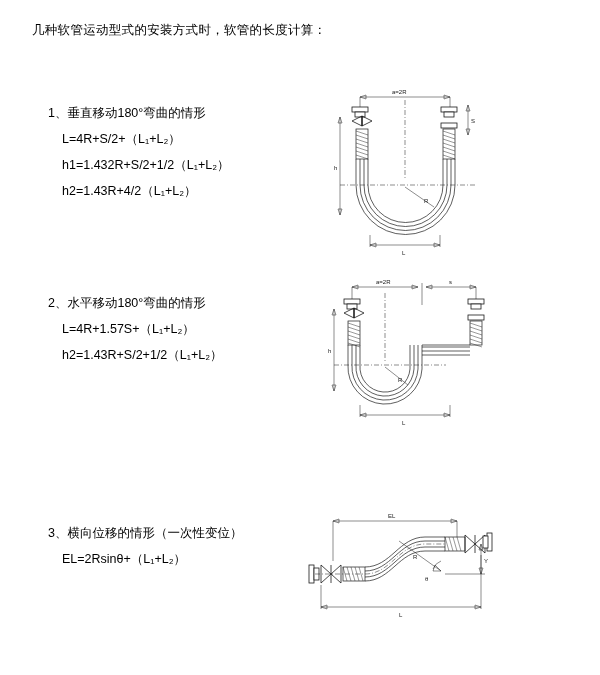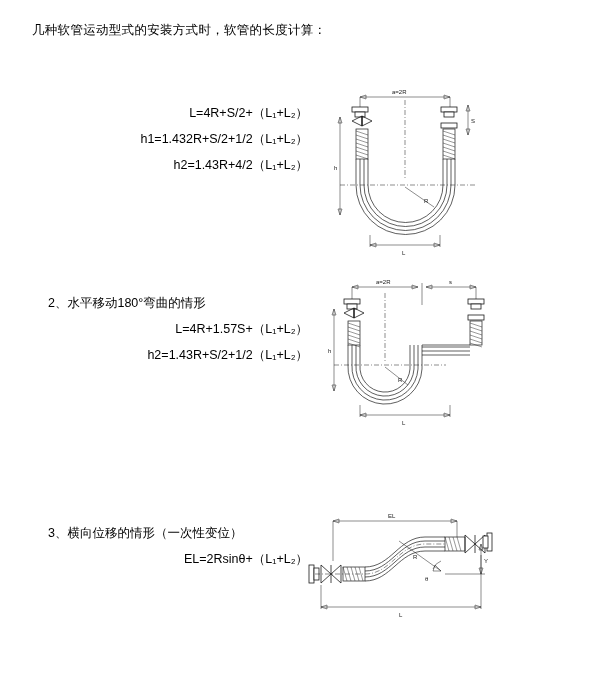--- a/index.html
+++ b/index.html
@@ -47,21 +47,20 @@
   .sec-head {
     font-size: 12.5px;
     white-space: nowrap;
     margin-bottom: 9px;
   }
   .formula {
     font-size: 12.5px;
     white-space: nowrap;
     margin-left: 14px;
     margin-bottom: 9px;
-    text-align: right;
   }
   .fig {
     position: absolute;
     top: -30px;
   }
   .fig1 { left: 300px; }
   .fig2 { left: 300px; }
   .fig3 { left: 295px; top: -22px; }
   svg { display: block; }
   .ln { stroke: #1a1a1a; stroke-width: 0.8; fill: none; }
@@ -78,20 +77,23 @@
 </style>
 </head>
 <body>
 
 <div class="page">
 
   <div class="title">几种软管运动型式的安装方式时，软管的长度计算：</div>
 
   <div class="section sec1">
     <div class="text-col">
+      <div class="sec-head">
+        <span>1、</span><span>垂直移动180°弯曲的情形</span>
+      </div>
       <div class="formula">L=4R+S/2+（L₁+L₂）</div>
       <div class="formula">h1=1.432R+S/2+1/2（L₁+L₂）</div>
       <div class="formula">h2=1.43R+4/2（L₁+L₂）</div>
     </div>
 
     <div class="fig fig1">
       <svg width="200" height="200" viewBox="0 0 200 200">
 
         <line class="dim" x1="60" y1="22" x2="150" y2="22"></line>
         <path class="dim" d="M60 22 l6 -2 l0 4 z" fill="#1a1a1a"></path>

